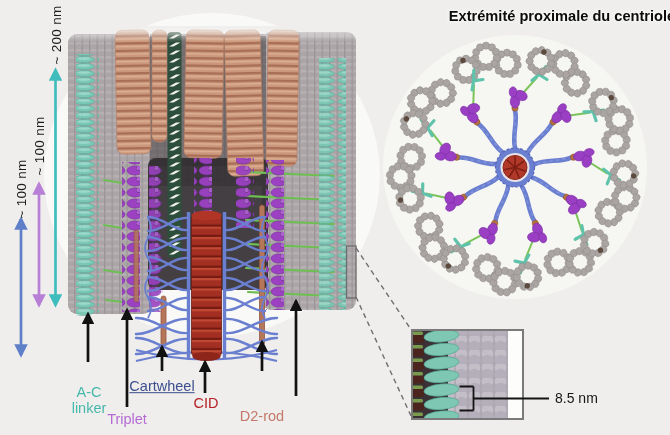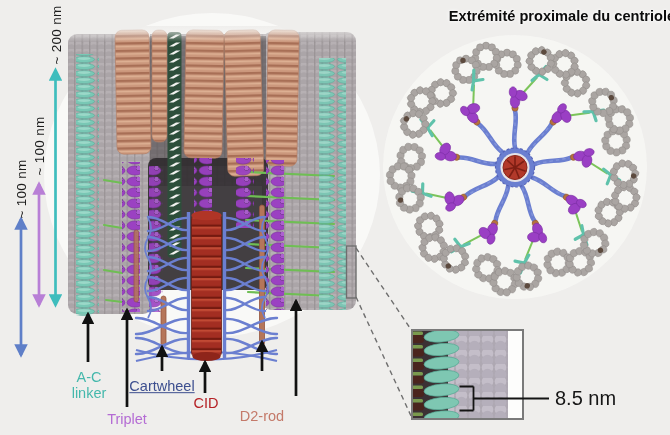--- a/index.html
+++ b/index.html
@@ -10,27 +10,27 @@
   html,body{margin:0;padding:0;}
   body{background:#d8d8d6;font-family:"Liberation Sans","DejaVu Sans",sans-serif;}
   #figure{position:relative;width:670px;height:435px;background:var(--bg);overflow:hidden;}
   #gfx{position:absolute;left:0;top:0;z-index:1;}
   .txt{position:absolute;z-index:2;}
   .vlabel{transform:translate(-50%,-50%) rotate(-90deg);white-space:nowrap;
           font-size:13.5px;color:#1c1c1c;letter-spacing:.3px;}
   .plabel{transform:translate(-50%,-50%);text-align:center;font-size:14.5px;
           line-height:1.08;white-space:pre-line;font-weight:400;}
   .plabel.tall{line-height:1.28;}
-  .lbl-ac{color:var(--teal);} .lbl-pin{color:var(--purple);}
+  .lbl-ac{color:var(--teal);margin-top:15px;} .lbl-pin{color:var(--purple);}
   .lbl-cw{color:var(--blue);text-decoration:underline;} .lbl-cid{color:var(--red);}
   .lbl-d2{color:var(--salmon);margin-top:32px;} .lbl-tb{color:var(--green);}
   .title{transform:translate(-50%,-50%);white-space:nowrap;font-weight:bold;
          font-size:14.6px;color:#0c0c0c;
          text-shadow:0 0 3px rgba(255,255,255,.95),0 0 5px rgba(255,255,255,.85);}
-  .nm{transform:translate(0,-50%);white-space:nowrap;font-size:20px;color:var(--ink);}
+  .nm{transform:translate(0,-50%);white-space:nowrap;font-size:14px;color:var(--ink);}
 </style>
 </head>
 <body>
 
 <div id="figure">
 
 <svg id="gfx" width="670" height="435" viewBox="0 0 670 435">
   <defs>
 
     <pattern id="pb" width="7.5" height="7" patternUnits="userSpaceOnUse">

